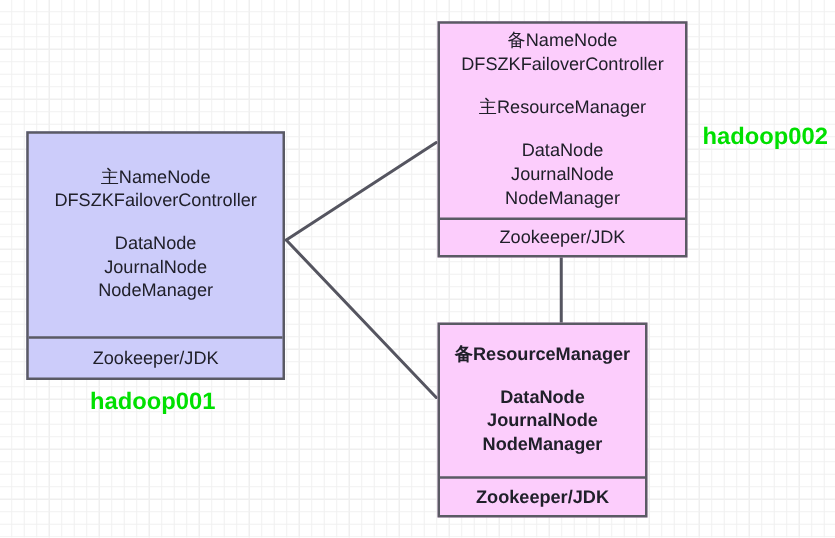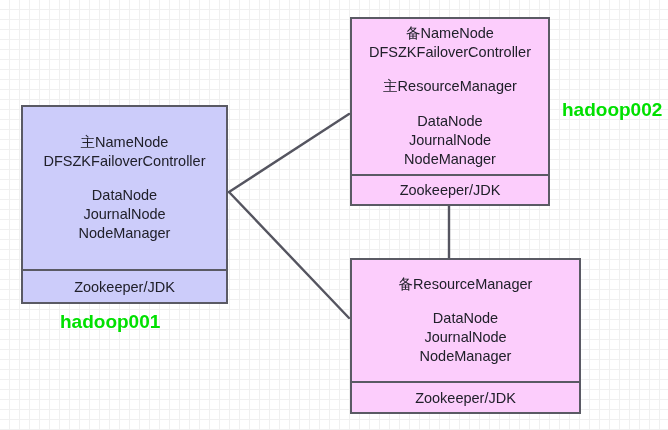--- a/index.html
+++ b/index.html
@@ -84,24 +84,24 @@
     white-space: nowrap;
   }
 
   
   #box-hadoop001 { left: 21px;  top: 105px; width: 207px; height: 199px; }
   #box-hadoop001 .node-footer { height: 31px; }
 
   #box-hadoop002 { left: 350px; top: 17px;  width: 200px; height: 189px; }
   #box-hadoop002 .node-footer { height: 28px; }
 
-  #box-hadoop003 { left: 350px; top: 258px; width: 231px; height: 156px; }
+  #box-hadoop003 { left: 350px; top: 258px; width: 168px; height: 156px; font-weight: bold; }
   #box-hadoop003 .node-footer { height: 29px; }
 
-  #label-hadoop001 { left: 60px;  top: 311px; }
+  #label-hadoop001 { left: 72px;  top: 311px; }
   #label-hadoop002 { left: 562px; top: 99px; }
   #label-hadoop003 { left: 562px; top: 326px; }
 </style>
 </head>
 <body>
 
 <div id="canvas">
 
   <svg class="connector-layer" viewBox="0 0 668 430" width="668" height="430">
     <line x1="229" y1="192" x2="349" y2="114" stroke="#555560" stroke-width="2.4" stroke-linecap="round"></line>

